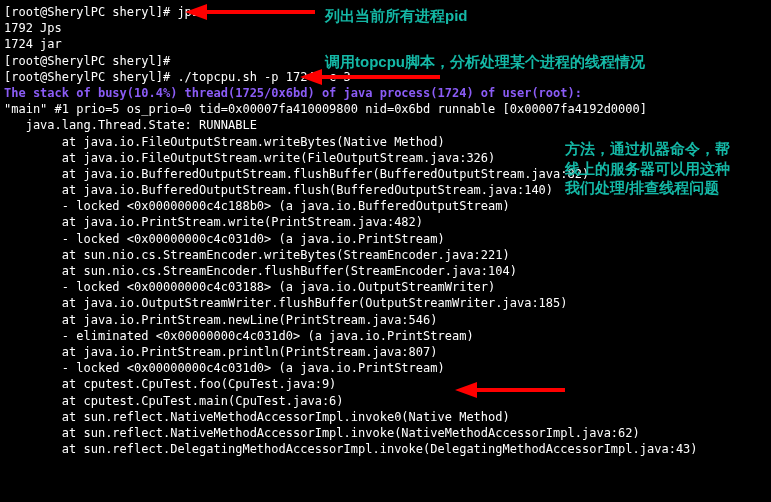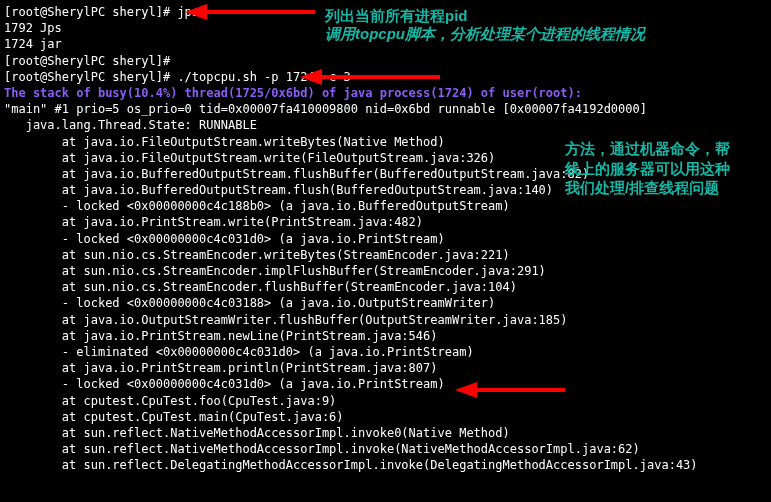--- a/index.html
+++ b/index.html
@@ -53,38 +53,37 @@
   <div class="line">   java.lang.Thread.State: RUNNABLE</div>
   <div id="stack-container">
       <div class="line">        at java.io.FileOutputStream.writeBytes(Native Method)</div>
       <div class="line">        at java.io.FileOutputStream.write(FileOutputStream.java:326)</div>
       <div class="line">        at java.io.BufferedOutputStream.flushBuffer(BufferedOutputStream.java:82)</div>
       <div class="line">        at java.io.BufferedOutputStream.flush(BufferedOutputStream.java:140)</div>
       <div class="line">        - locked &lt;0x00000000c4c188b0&gt; (a java.io.BufferedOutputStream)</div>
       <div class="line">        at java.io.PrintStream.write(PrintStream.java:482)</div>
       <div class="line">        - locked &lt;0x00000000c4c031d0&gt; (a java.io.PrintStream)</div>
       <div class="line">        at sun.nio.cs.StreamEncoder.writeBytes(StreamEncoder.java:221)</div>
-      <div class="line">        at sun.nio.cs.StreamEncoder.implFlushBuffer(StreamEncoder.java:291)</div>
       <div class="line">        at sun.nio.cs.StreamEncoder.flushBuffer(StreamEncoder.java:104)</div>
       <div class="line">        - locked &lt;0x00000000c4c03188&gt; (a java.io.OutputStreamWriter)</div>
       <div class="line">        at java.io.OutputStreamWriter.flushBuffer(OutputStreamWriter.java:185)</div>
       <div class="line">        at java.io.PrintStream.newLine(PrintStream.java:546)</div>
       <div class="line">        - eliminated &lt;0x00000000c4c031d0&gt; (a java.io.PrintStream)</div>
       <div class="line">        at java.io.PrintStream.println(PrintStream.java:807)</div>
       <div class="line">        - locked &lt;0x00000000c4c031d0&gt; (a java.io.PrintStream)</div>
       <div class="line">        at cputest.CpuTest.foo(CpuTest.java:9)</div>
       <div class="line">        at cputest.CpuTest.main(CpuTest.java:6)</div>
       <div class="line">        at sun.reflect.NativeMethodAccessorImpl.invoke0(Native Method)</div>
       <div class="line">        at sun.reflect.NativeMethodAccessorImpl.invoke(NativeMethodAccessorImpl.java:62)</div>
       <div class="line">        at sun.reflect.DelegatingMethodAccessorImpl.invoke(DelegatingMethodAccessorImpl.java:43)</div>
     </div>
 </div>
 
 <div class="annotation" style="top:6px; left:325px;">列出当前所有进程pid</div>
-<div class="annotation" style="top:24px; left:325px;font-style:italic;">调用topcpu脚本，分析处理某个进程的线程情况</div>
+<div class="annotation" style="top:52px; left:325px;">调用topcpu脚本，分析处理某个进程的线程情况</div>
 <div class="annotation" style="top:139px; left:565px; line-height:1.3;">
   <div>方法，通过机器命令，帮</div>
   <div>线上的服务器可以用这种</div>
   <div>我们处理/排查线程问题</div>
 </div>
 
 <svg class="arrow" style="top:0px; left:185px;" width="140" height="24">
   <line class="arrow-line" x1="130" y1="12" x2="20" y2="12"></line>
   <polygon class="arrow-head" points="0,12 22,4 22,20"></polygon>
 </svg>

